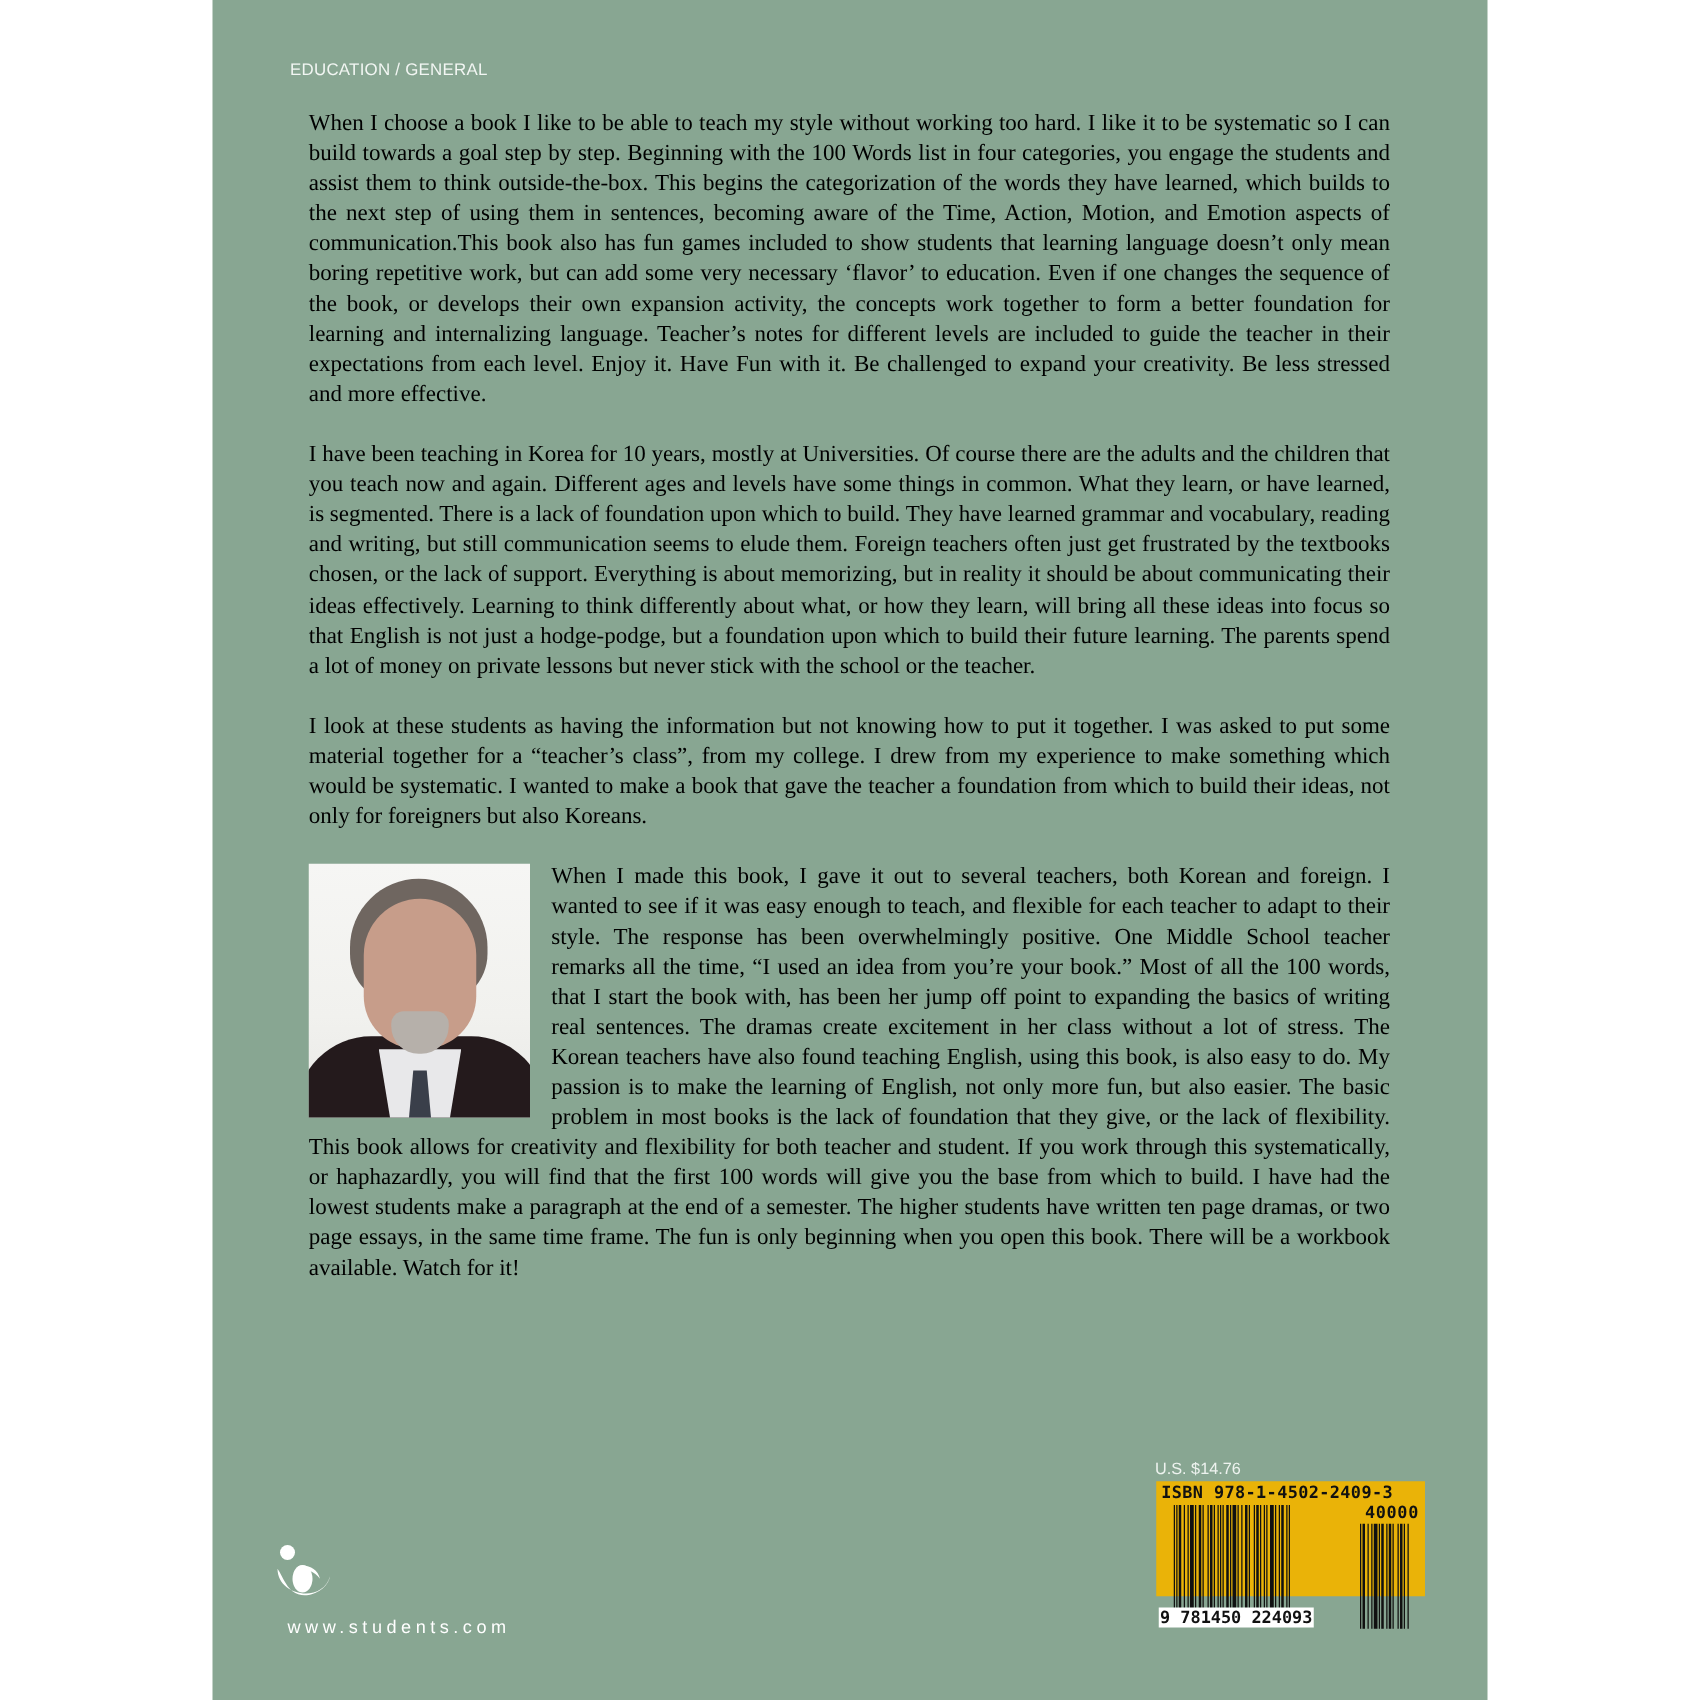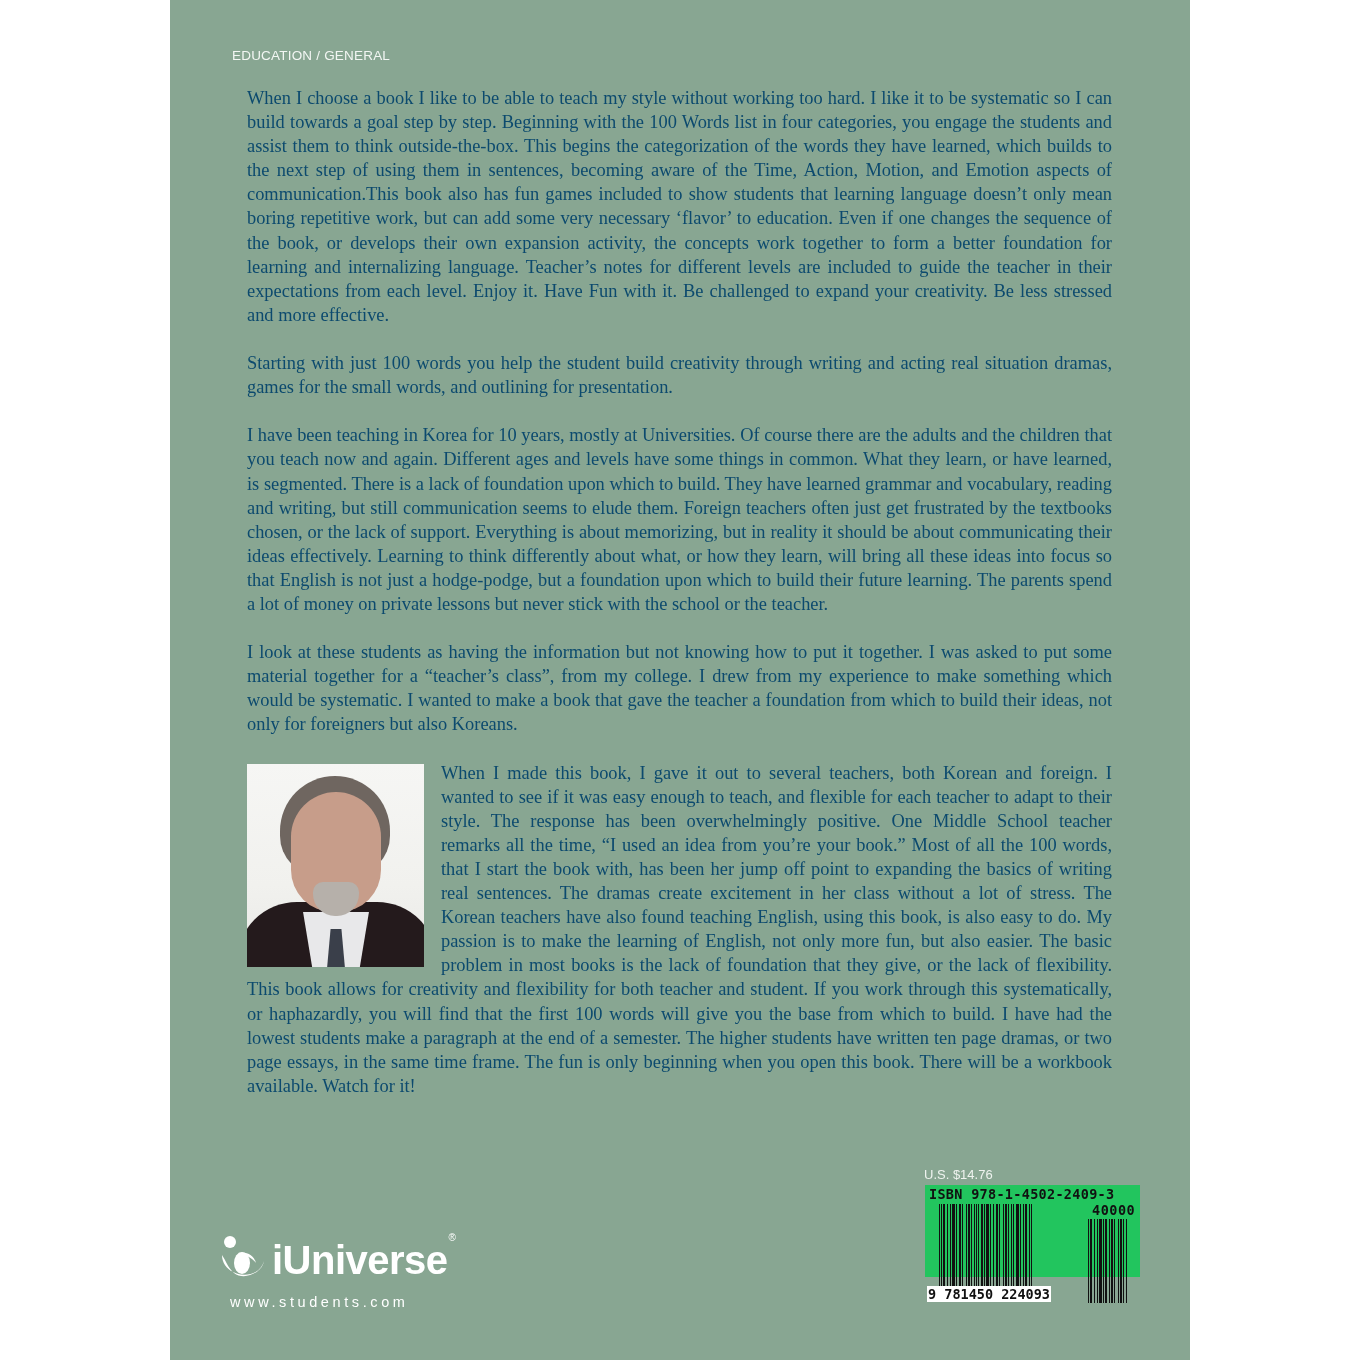--- a/index.html
+++ b/index.html
@@ -21,21 +21,21 @@
     left: 62px; top: 48px;
     font-family: "Liberation Sans", "DejaVu Sans", sans-serif;
     font-size: 13.5px;
     color: #f2f6f3;
     letter-spacing: 0.2px;
   }
   .body-text {
     position: absolute;
     left: 77px; top: 86px;
     width: 865px;
-    color: #0c4a6e;
+    color: #000000;
     font-size: 18.4px;
     line-height: 24.1px;
     text-align: justify;
   }
   .body-text p { margin: 0 0 24.1px 0; }
   .photo {
     float: left;
     width: 177px; height: 203px;
     margin: 3px 17px 4px 0;
     background: linear-gradient(180deg, #f6f6f4 0%, #f1f1ee 60%, #e9e9e6 100%);
@@ -110,21 +110,21 @@
     position: absolute;
     left: 754px; top: 1167px;
     font-family: "Liberation Sans", "DejaVu Sans", sans-serif;
     font-size: 13px;
     color: #eef3ef;
   }
   .barcode-box {
     position: absolute;
     left: 755px; top: 1185px;
     width: 215px; height: 92px;
-    background: #22c55e;
+    background: #eab308;
   }
   .isbn-line {
     position: absolute; left: 4px; top: 1px;
     font-family: "DejaVu Sans Mono", "Liberation Mono", monospace;
     font-size: 13.5px; font-weight: bold; color: #111;
     letter-spacing: 0.3px;
   }
   .addon-num {
     position: absolute; left: 167px; top: 17px;
     font-family: "DejaVu Sans Mono", "Liberation Mono", monospace;
@@ -153,21 +153,20 @@
 </style>
 </head>
 <body>
 
 <div class="cover">
 
   <div class="category">EDUCATION / GENERAL</div>
 
   <div class="body-text">
     <p>When I choose a book I like to be able to teach my style without working too hard. I like it to be systematic so I can build towards a goal step by step. Beginning with the 100 Words list in four categories, you engage the students and assist them to think outside-the-box. This begins the categorization of the words they have learned, which builds to the next step of using them in sentences, becoming aware of the Time, Action, Motion, and Emotion aspects of communication.This book also has fun games included to show students that learning language doesn’t only mean boring repetitive work, but can add some very necessary ‘flavor’ to education. Even if one changes the sequence of the book, or develops their own expansion activity, the concepts work together to form a better foundation for learning and internalizing language. Teacher’s notes for different levels are included to guide the teacher in their expectations from each level. Enjoy it. Have Fun with it. Be challenged to expand your creativity. Be less stressed and more effective.</p>
-    <p>Starting with just 100 words you help the student build creativity through writing and acting real situation dramas, games for the small words, and outlining for presentation.</p>
     <p>I have been teaching in Korea for 10 years, mostly at Universities. Of course there are the adults and the children that you teach now and again. Different ages and levels have some things in common. What they learn, or have learned, is segmented. There is a lack of foundation upon which to build. They have learned grammar and vocabulary, reading and writing, but still communication seems to elude them. Foreign teachers often just get frustrated by the textbooks chosen, or the lack of support. Everything is about memorizing, but in reality it should be about communicating their ideas effectively. Learning to think differently about what, or how they learn, will bring all these ideas into focus so that English is not just a hodge-podge, but a foundation upon which to build their future learning. The parents spend a lot of money on private lessons but never stick with the school or the teacher.</p>
     <p>I look at these students as having the information but not knowing how to put it together. I was asked to put some material together for a “teacher’s class”, from my college. I drew from my experience to make something which would be systematic. I wanted to make a book that gave the teacher a foundation from which to build their ideas, not only for foreigners but also Koreans.</p>
     <div>
       <div class="photo">
         <div class="hair"></div>
         <div class="jacket"></div>
         <div class="shirt"></div>
         <div class="tie"></div>
         <div class="face"></div>
         <div class="beard"></div>
@@ -178,23 +177,20 @@
 
   <div class="logo">
     <div class="logo-mark">
       <svg width="50" height="54" viewBox="0 0 50 54">
         <circle cx="12" cy="9" r="6" fill="#ffffff"></circle>
         <path d="M4 22 C4 44, 40 50, 46 28 C44 40, 26 48, 16 40 C10 35, 8 28, 4 22 Z" fill="#ffffff"></path>
         <path d="M20 20 C28 18, 36 22, 38 30 C34 24, 26 22, 20 20 Z" fill="#ffffff"></path>
         <ellipse cx="24" cy="30" rx="8" ry="11" fill="#ffffff"></ellipse>
       </svg>
     </div>
-    <div class="logo-text">
-      <span>iUniverse</span><sup>®</sup>
-    </div>
   </div>
   <div class="url">www.students.com</div>
 
   <div class="price">U.S. $14.76</div>
 
   <div class="barcode-box">
     <div class="isbn-line">ISBN 978-1-4502-2409-3</div>
     <div class="addon-num">40000</div>
     <div class="bars-main" id="bars-main">
         <div class="bar" style="width: 1px;"></div>

